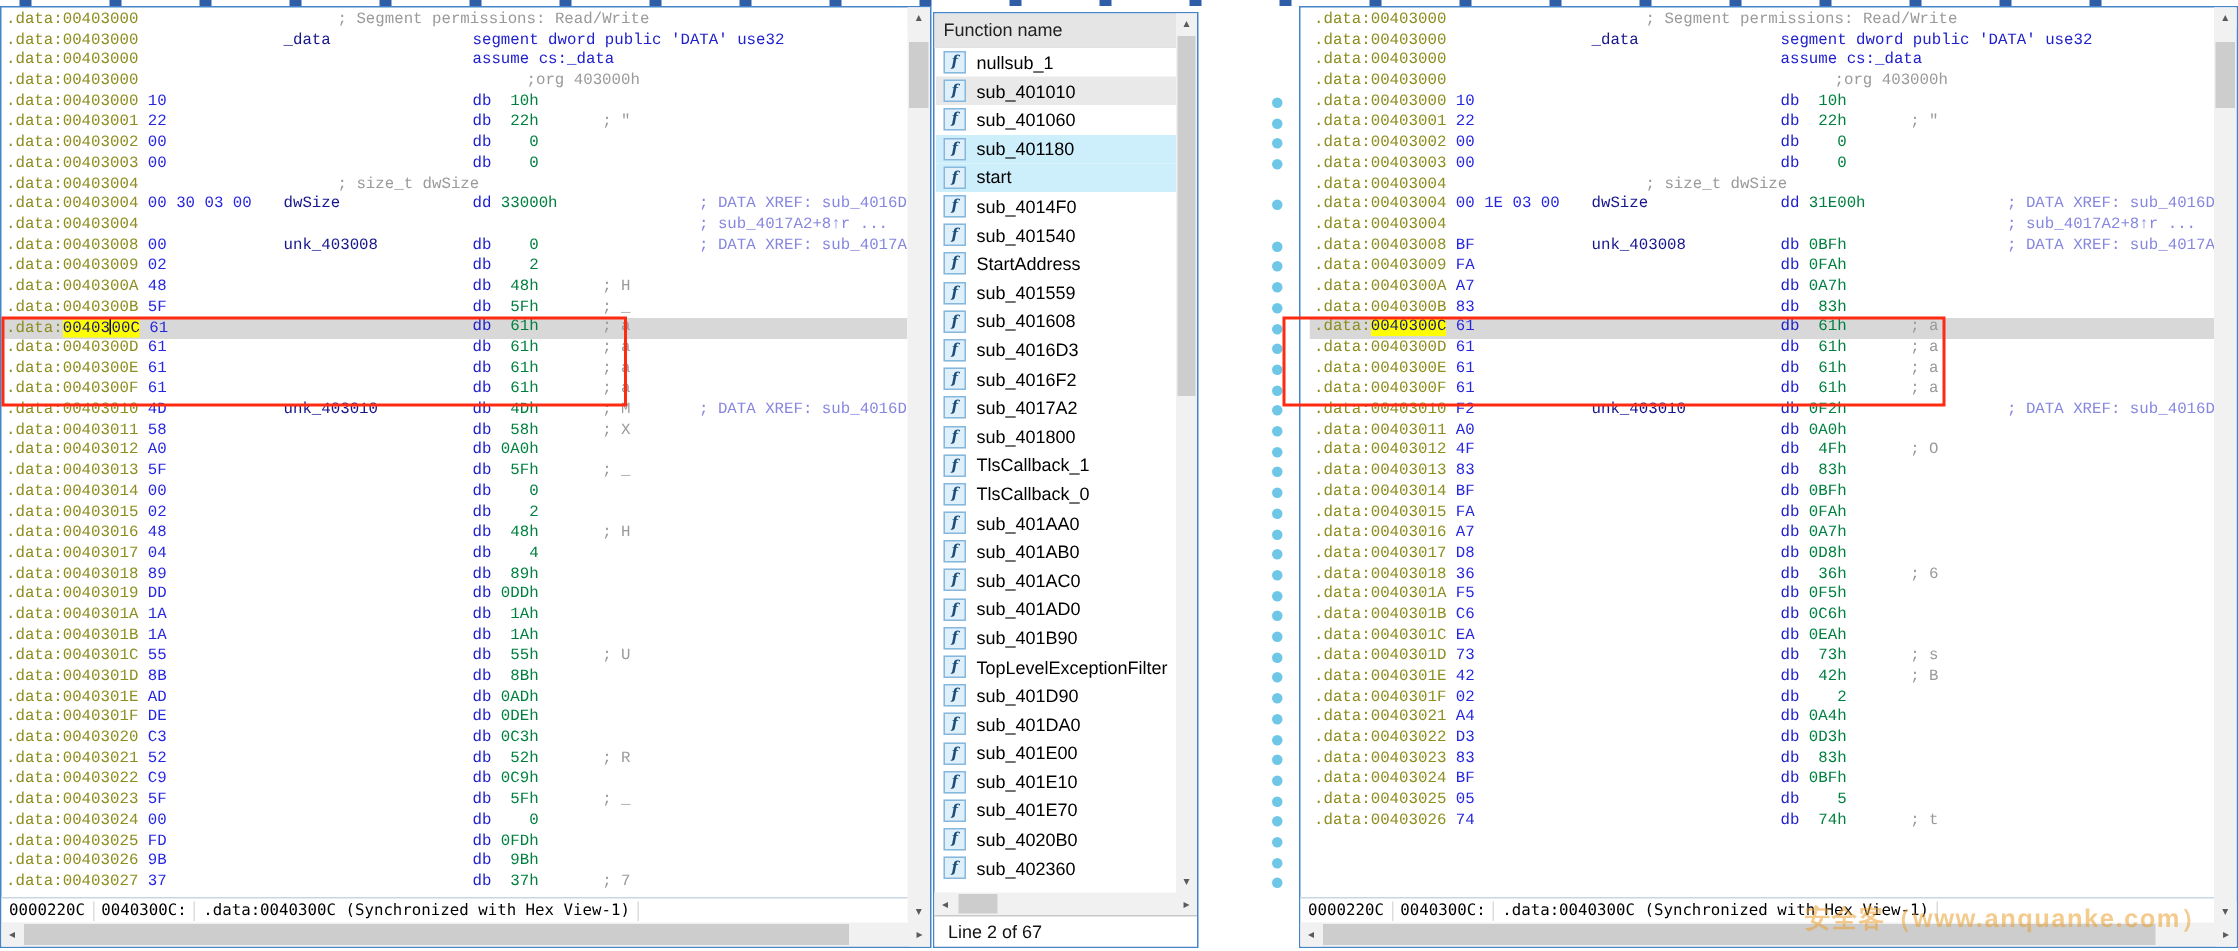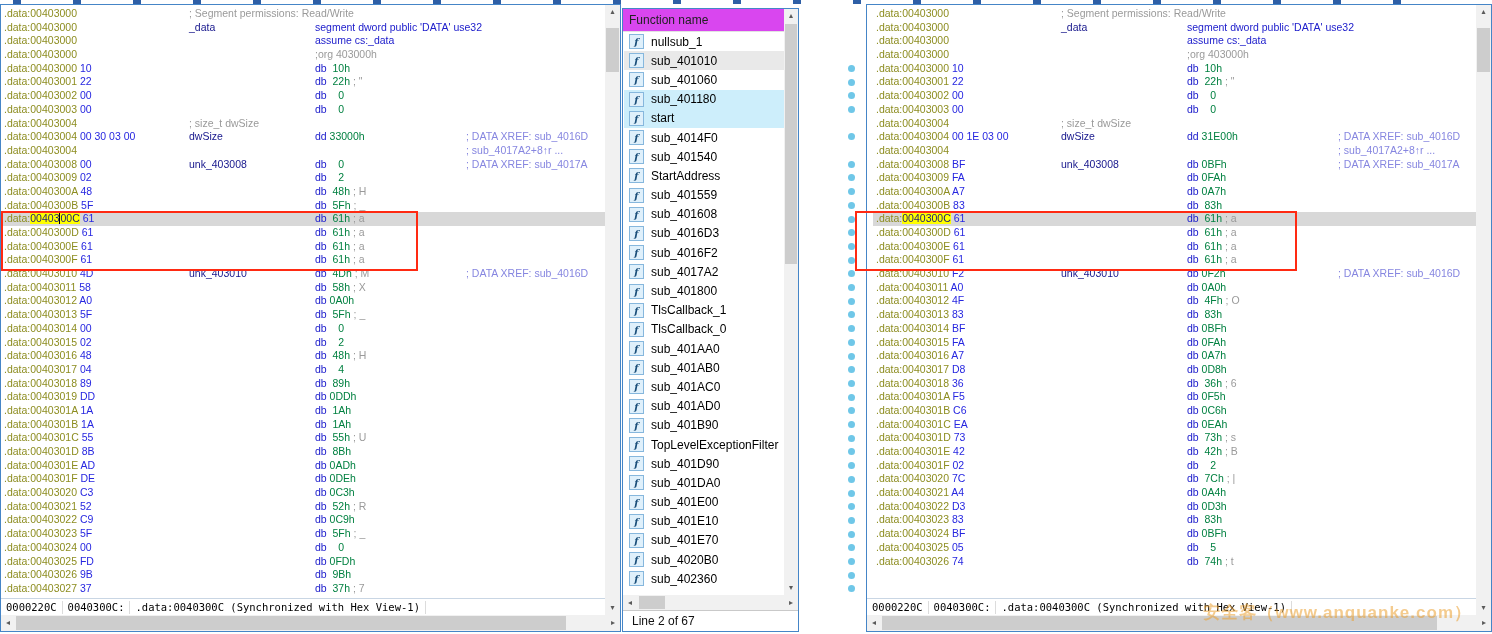--- a/index.html
+++ b/index.html
@@ -13,34 +13,34 @@
   .tab-strip{position:absolute;top:0;left:0;width:100%;height:4px;
     background:repeating-linear-gradient(to right,#ffffff 0 52px,#2e5fa6 52px 60px);
     background-position-x:-39px;}
   .panel{position:absolute;background:#fff;border:1px solid var(--border);box-sizing:border-box;}
   .left-panel{left:0;top:4px;width:621px;height:628px;}
   .mid-panel{left:622px;top:8px;width:177px;height:624px;}
   .right-panel{left:866px;top:4px;width:626px;height:628px;}
 
   
   .disasm{position:absolute;left:0;top:2px;right:15px;bottom:32px;overflow:hidden;
-    font-family:Liberation Sans, sans-serif;font-size:10.5px;color:#000;}
+    font-family:Liberation Mono, monospace;font-size:10.5px;color:#000;}
   .right-panel .disasm{left:6px;}
   .drow{position:relative;height:13.7px;line-height:13.7px;white-space:pre;}
   .drow.sel{background:var(--selbg);}
   .f-addr{position:absolute;left:3px;}
   .f-name{position:absolute;left:188px;}
   .f-mnem{position:absolute;left:314px;}
   .f-xref{position:absolute;left:465px;color:var(--xref);}
   .t-addr{color:var(--addr);}
   .t-bytes{color:var(--bytes);}
   .t-name{color:var(--name);}
   .t-kw{color:var(--kw);}
   .t-val{color:var(--val);}
-  .t-gry{color:var(--gry);}
+  .t-gry{color:var(--gry);margin-left:36px;}
   .hl{background:var(--hl);color:#1c1c78;}
   .caret{display:inline-block;width:1px;height:11px;background:#000;vertical-align:-2px;}
 
   
   .vscroll{position:absolute;right:0;top:0;width:15px;background:var(--track);}
   .left-panel .vscroll,.right-panel .vscroll{bottom:16px;}
   .mid-panel .vscroll{width:14px;top:0;bottom:36px;}
   .sb-btn{position:absolute;left:0;right:0;height:14px;background:var(--track);
     color:var(--sbtxt);font-size:8px;line-height:14px;text-align:center;}
   .sb-up{top:0;} .sb-down{bottom:0;}
@@ -54,21 +54,21 @@
   .hthumb{position:absolute;top:1px;bottom:1px;background:var(--thumb);}
 
   
   .statusbar{position:absolute;left:0;right:15px;bottom:16px;height:16px;background:#fff;
     border-top:1px solid #c9d6e4;display:flex;align-items:center;
     font-family:"DejaVu Sans Mono","Liberation Mono",monospace;font-size:10.5px;color:#000;white-space:pre;}
   .sb-cell{padding:0 5px;border-right:1px solid #dcdcdc;height:13px;line-height:13px;}
 
   
   .fn-header{height:22px;line-height:22px;padding-left:6px;font-size:12px;color:#222;
-    border-bottom:1px solid #e2e2e2;background:#d946ef;margin-right:14px;}
+    border-bottom:1px solid #e2e2e2;background:#e5e5e5;margin-right:14px;}
   .fn-list{position:absolute;top:23px;left:1px;right:14px;bottom:37px;overflow:hidden;}
   .fn-row{height:19.2px;display:flex;align-items:center;font-size:12px;color:#000;padding-left:5px;}
   .fn-row.cur{background:#e9e9e9;}
   .fn-row.sel{background:#cdeefb;}
   .f-icon{flex:0 0 13px;width:13px;height:13px;margin-right:7px;background:#dff0fb;
     border:1px solid #86b7dd;color:#1b4f7a;font:italic bold 10px "DejaVu Serif",serif;
     display:flex;align-items:center;justify-content:center;box-sizing:content-box;}
   .fn-status{position:absolute;left:0;right:0;bottom:0;height:20px;line-height:20px;
     border-top:1px solid #c9c9c9;background:#fff;padding-left:9px;font-size:12px;color:#111;}
 
@@ -311,21 +311,20 @@
       <div class="drow"><span class="f-addr"><span class="t-addr">.data:</span><span class="t-addr">00403015</span><span class="t-bytes"> FA</span></span><span class="f-mnem"><span class="t-kw">db</span><span class="t-val"> 0FAh</span></span></div>
       <div class="drow"><span class="f-addr"><span class="t-addr">.data:</span><span class="t-addr">00403016</span><span class="t-bytes"> A7</span></span><span class="f-mnem"><span class="t-kw">db</span><span class="t-val"> 0A7h</span></span></div>
       <div class="drow"><span class="f-addr"><span class="t-addr">.data:</span><span class="t-addr">00403017</span><span class="t-bytes"> D8</span></span><span class="f-mnem"><span class="t-kw">db</span><span class="t-val"> 0D8h</span></span></div>
       <div class="drow"><span class="f-addr"><span class="t-addr">.data:</span><span class="t-addr">00403018</span><span class="t-bytes"> 36</span></span><span class="f-mnem"><span class="t-kw">db</span><span class="t-val">  36h</span><span class="t-gry"> ; 6</span></span></div>
       <div class="drow"><span class="f-addr"><span class="t-addr">.data:</span><span class="t-addr">0040301A</span><span class="t-bytes"> F5</span></span><span class="f-mnem"><span class="t-kw">db</span><span class="t-val"> 0F5h</span></span></div>
       <div class="drow"><span class="f-addr"><span class="t-addr">.data:</span><span class="t-addr">0040301B</span><span class="t-bytes"> C6</span></span><span class="f-mnem"><span class="t-kw">db</span><span class="t-val"> 0C6h</span></span></div>
       <div class="drow"><span class="f-addr"><span class="t-addr">.data:</span><span class="t-addr">0040301C</span><span class="t-bytes"> EA</span></span><span class="f-mnem"><span class="t-kw">db</span><span class="t-val"> 0EAh</span></span></div>
       <div class="drow"><span class="f-addr"><span class="t-addr">.data:</span><span class="t-addr">0040301D</span><span class="t-bytes"> 73</span></span><span class="f-mnem"><span class="t-kw">db</span><span class="t-val">  73h</span><span class="t-gry"> ; s</span></span></div>
       <div class="drow"><span class="f-addr"><span class="t-addr">.data:</span><span class="t-addr">0040301E</span><span class="t-bytes"> 42</span></span><span class="f-mnem"><span class="t-kw">db</span><span class="t-val">  42h</span><span class="t-gry"> ; B</span></span></div>
       <div class="drow"><span class="f-addr"><span class="t-addr">.data:</span><span class="t-addr">0040301F</span><span class="t-bytes"> 02</span></span><span class="f-mnem"><span class="t-kw">db</span><span class="t-val">    2</span></span></div>
-      <div class="drow"><span class="f-addr"><span class="t-addr">.data:</span><span class="t-addr">00403020</span><span class="t-bytes"> 7C</span></span><span class="f-mnem"><span class="t-kw">db</span><span class="t-val">  7Ch</span><span class="t-gry"> ; |</span></span></div>
       <div class="drow"><span class="f-addr"><span class="t-addr">.data:</span><span class="t-addr">00403021</span><span class="t-bytes"> A4</span></span><span class="f-mnem"><span class="t-kw">db</span><span class="t-val"> 0A4h</span></span></div>
       <div class="drow"><span class="f-addr"><span class="t-addr">.data:</span><span class="t-addr">00403022</span><span class="t-bytes"> D3</span></span><span class="f-mnem"><span class="t-kw">db</span><span class="t-val"> 0D3h</span></span></div>
       <div class="drow"><span class="f-addr"><span class="t-addr">.data:</span><span class="t-addr">00403023</span><span class="t-bytes"> 83</span></span><span class="f-mnem"><span class="t-kw">db</span><span class="t-val">  83h</span></span></div>
       <div class="drow"><span class="f-addr"><span class="t-addr">.data:</span><span class="t-addr">00403024</span><span class="t-bytes"> BF</span></span><span class="f-mnem"><span class="t-kw">db</span><span class="t-val"> 0BFh</span></span></div>
       <div class="drow"><span class="f-addr"><span class="t-addr">.data:</span><span class="t-addr">00403025</span><span class="t-bytes"> 05</span></span><span class="f-mnem"><span class="t-kw">db</span><span class="t-val">    5</span></span></div>
       <div class="drow"><span class="f-addr"><span class="t-addr">.data:</span><span class="t-addr">00403026</span><span class="t-bytes"> 74</span></span><span class="f-mnem"><span class="t-kw">db</span><span class="t-val">  74h</span><span class="t-gry"> ; t</span></span></div>
     </div>
   <div class="vscroll">
     <div class="sb-btn sb-up">▴</div>
     <div class="vthumb" style="top:23px;height:44px;"></div>

